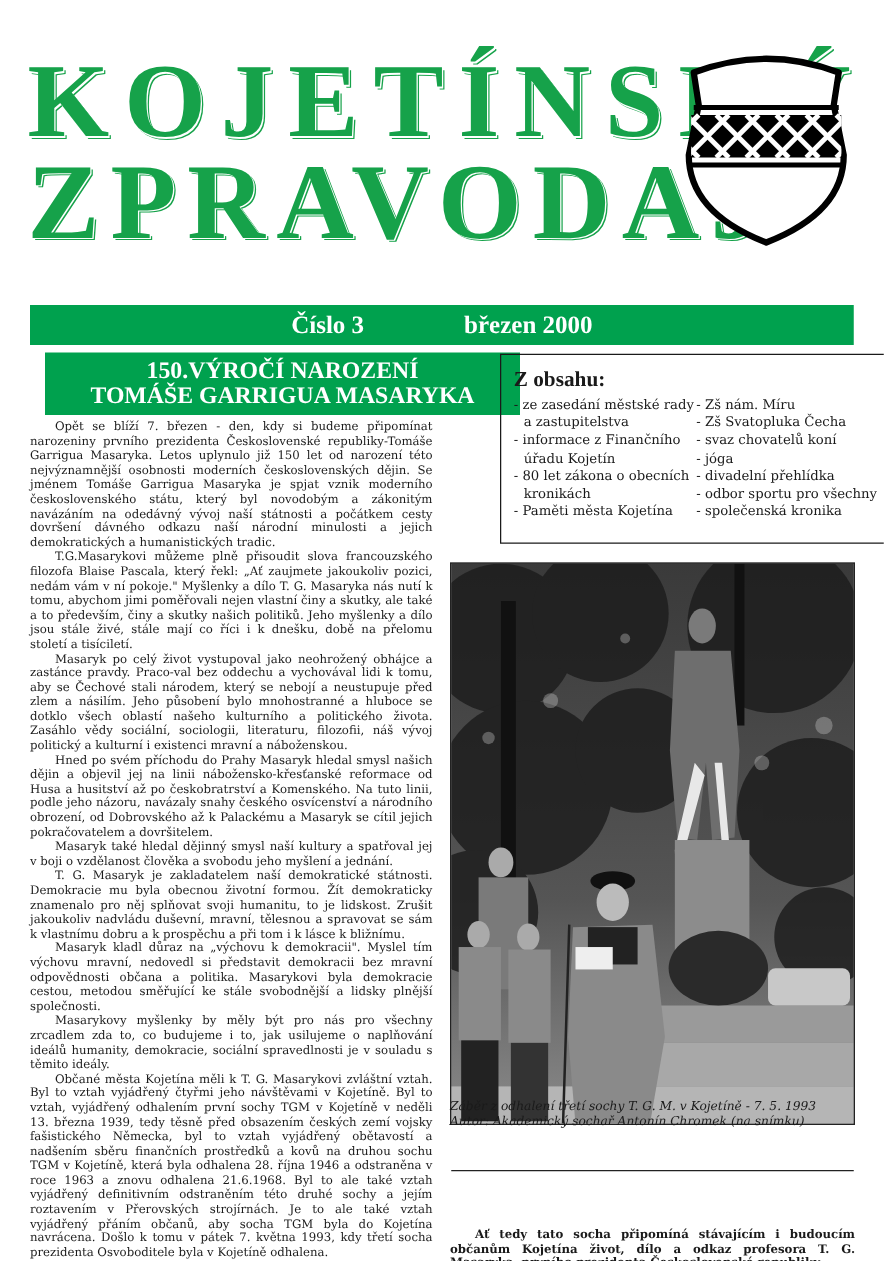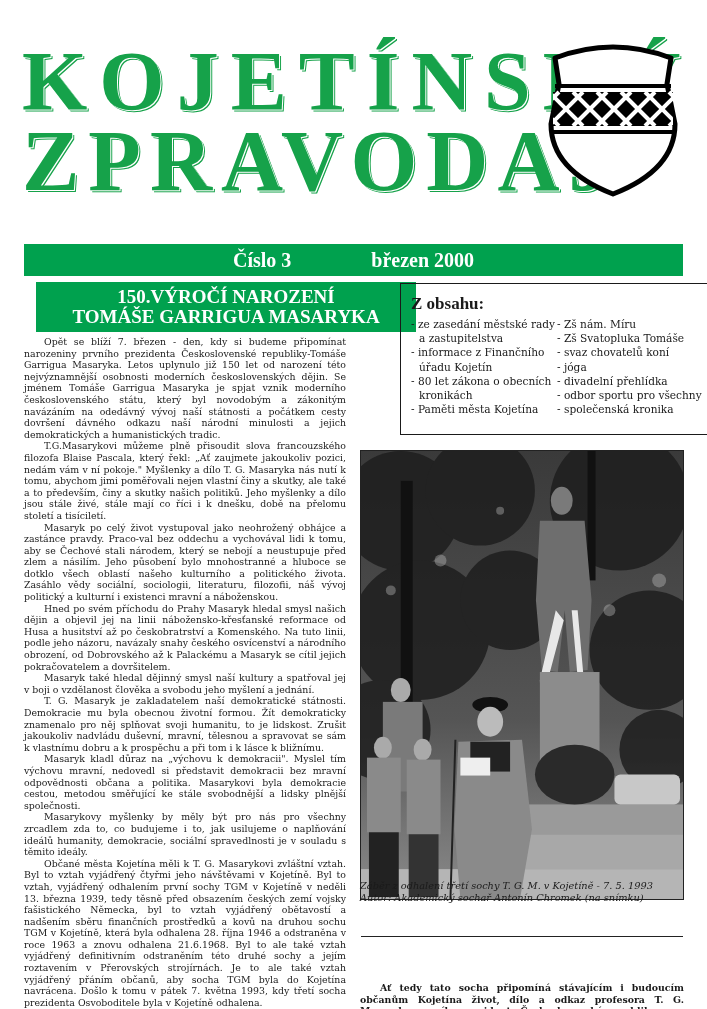--- a/index.html
+++ b/index.html
@@ -104,21 +104,21 @@
   <h2>Z obsahu:</h2>
   <div class="cols">
     <div class="col-left">
       <div class="item"><span>- ze zasedání městské rady</span><span class="cont">a zastupitelstva</span></div>
       <div class="item"><span>- informace z Finančního</span><span class="cont">úřadu Kojetín</span></div>
       <div class="item"><span>- 80 let zákona o obecních</span><span class="cont">kronikách</span></div>
       <div class="item"><span>- Paměti města Kojetína</span></div>
     </div>
     <div class="col-right">
       <div class="item">- Zš nám. Míru</div>
-      <div class="item">- Zš Svatopluka Tomáše</div>
+      <div class="item">- Zš Svatopluka Čecha</div>
       <div class="item">- svaz chovatelů koní</div>
       <div class="item">- jóga</div>
       <div class="item">- divadelní přehlídka</div>
       <div class="item">- odbor sportu pro všechny</div>
       <div class="item">- společenská kronika</div>
     </div>
   </div>
 </div>
 
 <div class="photo">

